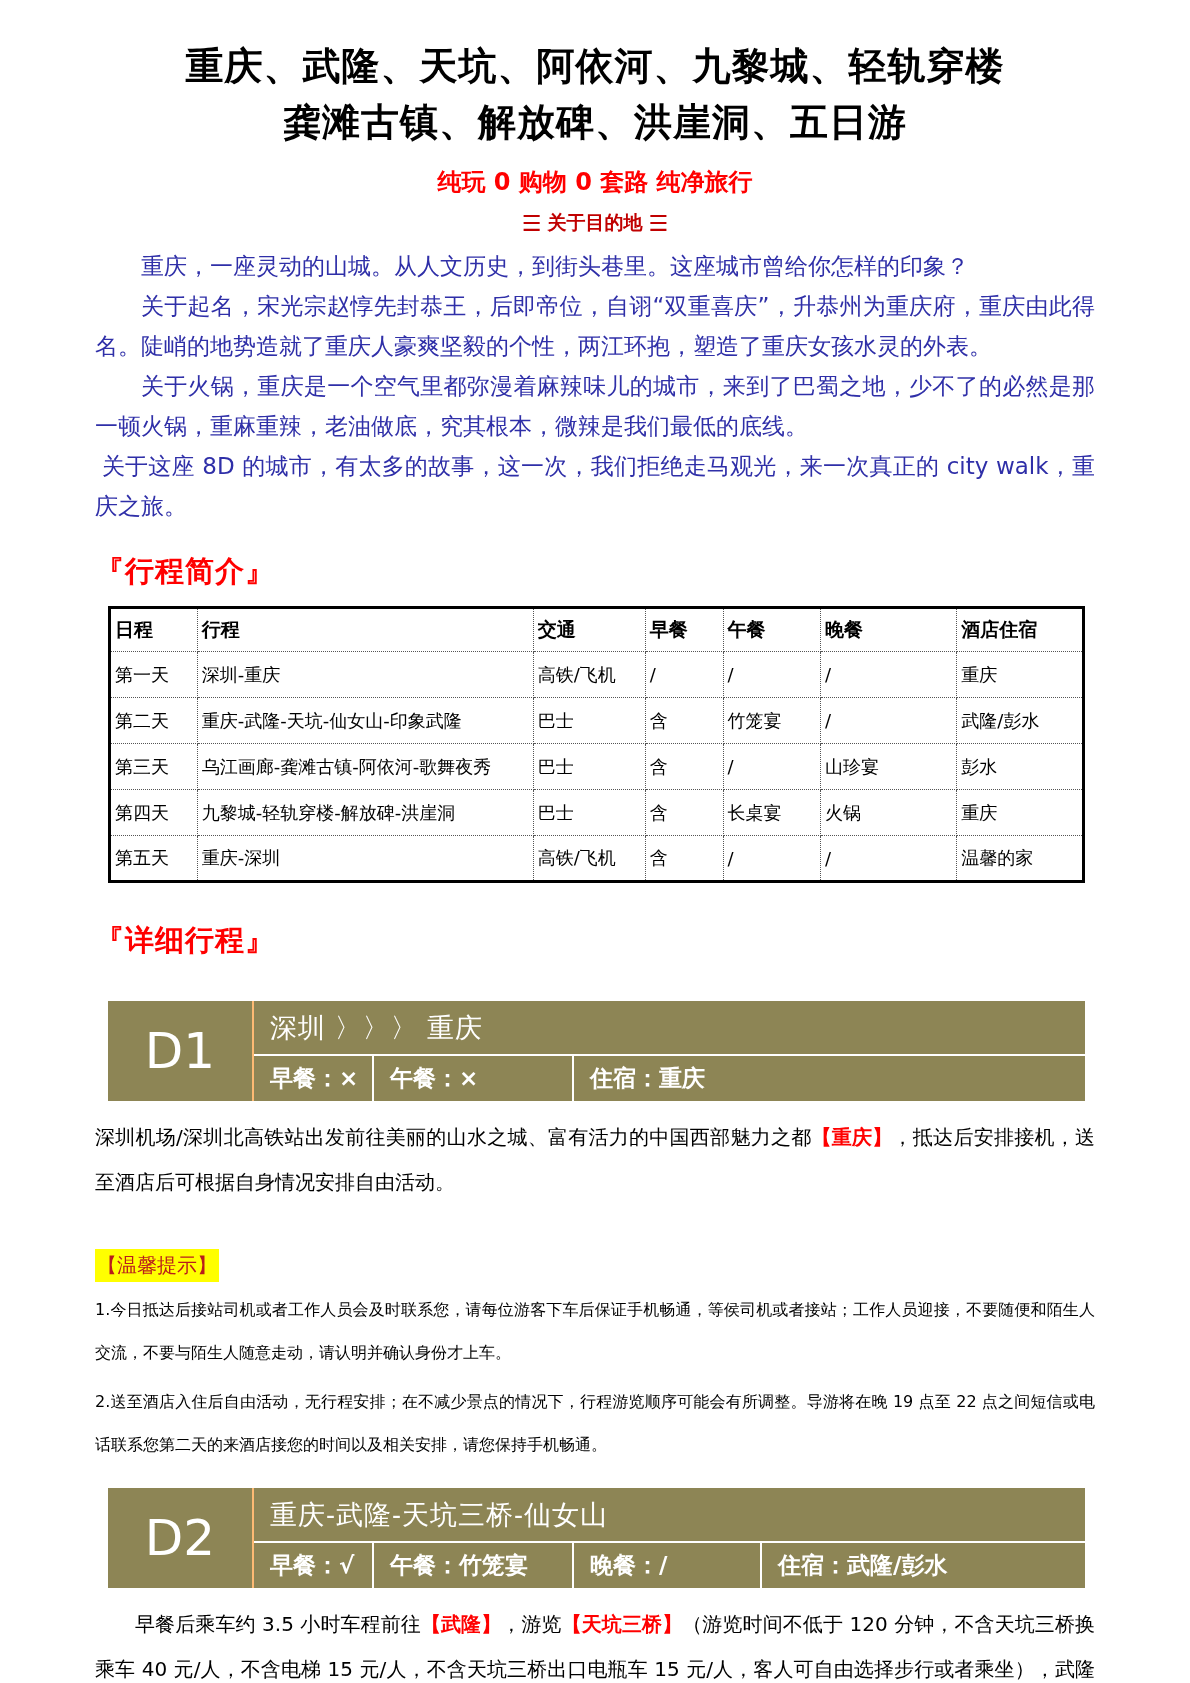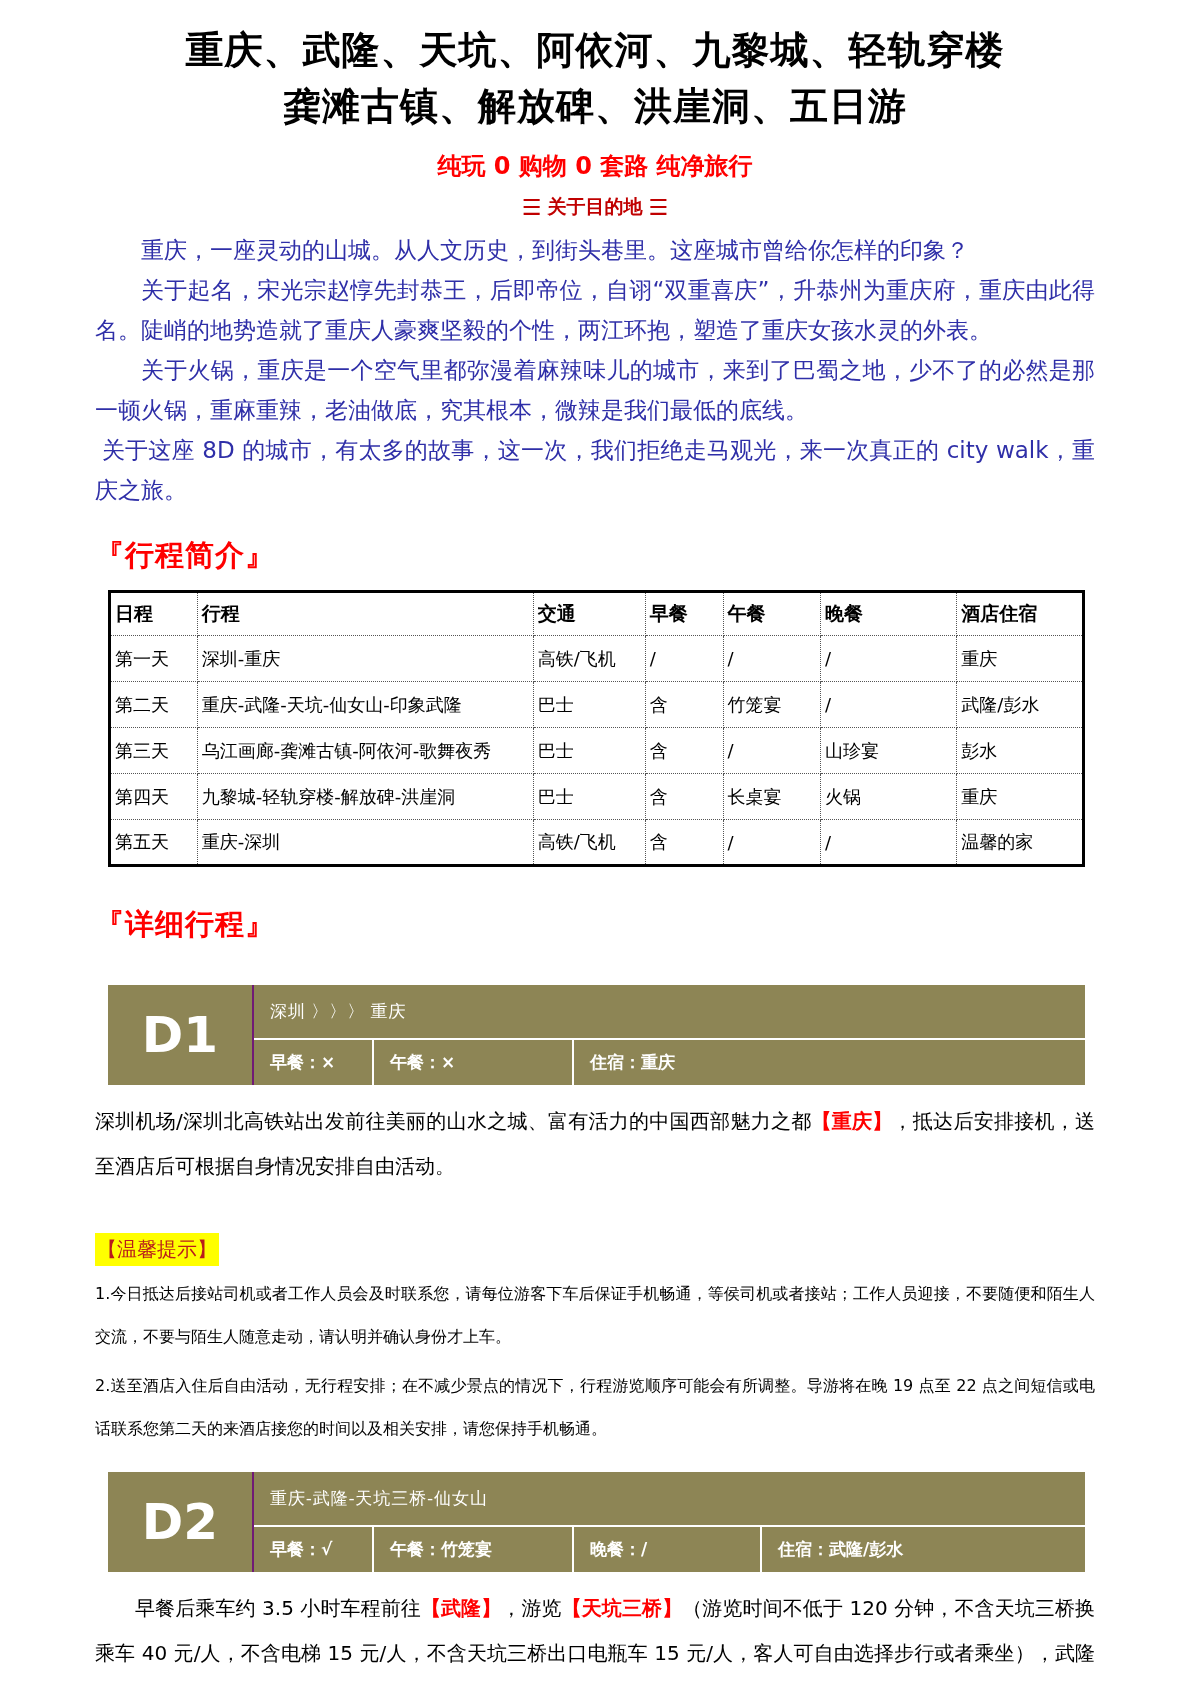--- a/index.html
+++ b/index.html
@@ -4,21 +4,21 @@
 <style>
   * { box-sizing: border-box; margin: 0; padding: 0; }
   html, body { background: #ffffff; }
   body {
     width: 1190px;
     height: 1683px;
     overflow: hidden;
     font-family: "DejaVu Sans", "Liberation Sans", sans-serif;
     color: #000;
   }
-  .page { width: 1190px; height: 1334px; padding-top: 22px; }
+  .page { width: 1190px; height: 1334px; padding-top: 38px; }
   .content { padding: 0 95px; }
 
   
   .main-title {
     text-align: center;
     font-size: 38px;
     font-weight: 700;
     color: #000;
     line-height: 56px;
     letter-spacing: 1px;
@@ -94,36 +94,36 @@
     margin-top: 40px;
     height: 100px;
   }
   .day-code {
     width: 146px;
     flex: 0 0 146px;
     display: flex;
     align-items: center;
     justify-content: center;
     font-size: 50px;
-    font-weight: 700;
-    border-right: 2px solid #701a75;
+    font-weight: 400;
+    border-right: 2px solid #fdba74;
     text-align: center;
   }
   .day-right { flex: 1; display: flex; flex-direction: column; }
   .day-route {
     flex: 0 0 55px;
     display: flex;
     align-items: center;
     padding-left: 16px;
-    font-family: Liberation Serif, serif;
-    font-size: 17px;
+    font-family: Liberation Sans, sans-serif;
+    font-size: 27px;
     letter-spacing: 1px;
     border-bottom: 2px solid #fff;
   }
-  .day-meals { flex: 1; display: flex; font-weight: 700; font-size: 17px; }
+  .day-meals { flex: 1; display: flex; font-weight: 700; font-size: 23px; }
   .day-meals .meal {
     display: flex;
     align-items: center;
     padding-left: 16px;
     border-right: 2px solid #fff;
   }
   .meal.m-bf     { flex: 0 0 120px; }
   .meal.m-lunch  { flex: 0 0 200px; }
   .meal.m-dinner { flex: 0 0 188px; }
   .meal.m-stay   { flex: 1; border-right: none; }

